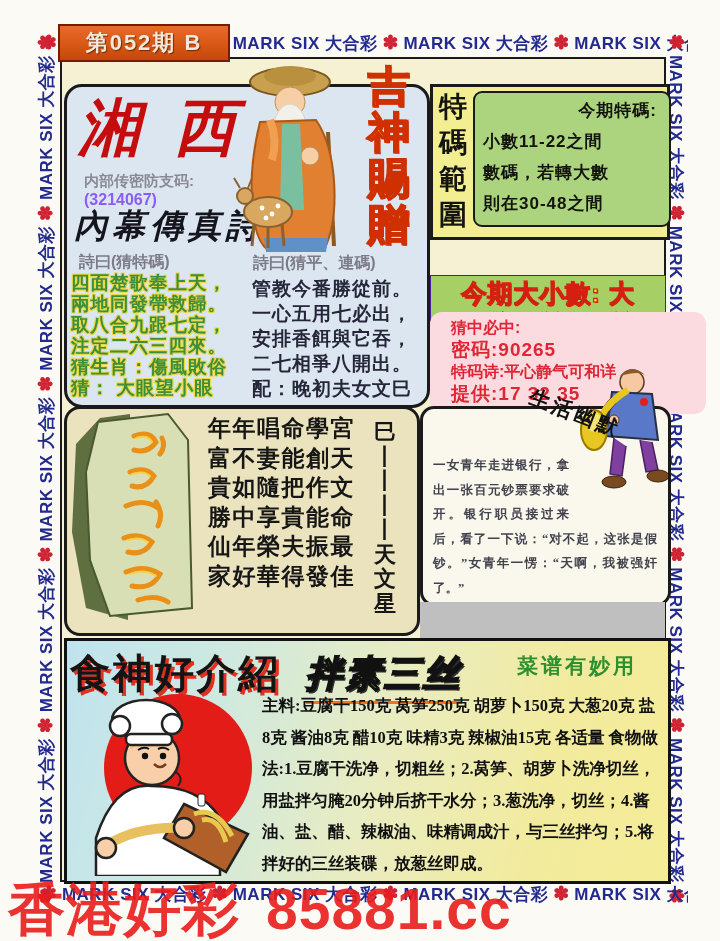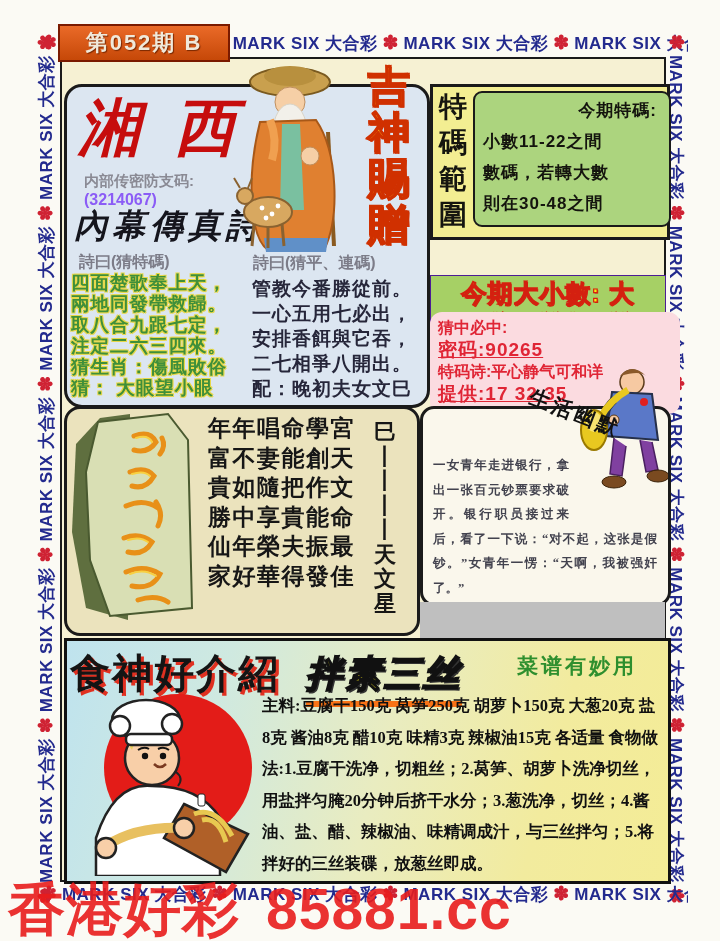--- a/index.html
+++ b/index.html
@@ -60,24 +60,24 @@
      background:#acd47e;border:2.5px solid #1a1a1a;border-radius:9px;padding:2px 8px;}
   .special-green .l1{text-align:right;padding-right:4px;}
   .special-green div{font-size:17px;font-weight:800;color:#14140e;line-height:31px;letter-spacing:1px;}
 
   .sizebox{left:430px;top:240px;width:234px;height:66px;background:#a6d065;
      border:1px solid #4c1d95;z-index:2;text-align:center;padding-top:2px;margin-top:35px;}
   .sizebox div{font-size:25px;font-weight:900;line-height:31px;color:#f8ef12;letter-spacing:1px;
      -webkit-text-stroke:1.2px #d42010;text-shadow:1px 1px 0 #d42010;}
 
   .pinkbox{left:430px;top:312px;width:234px;height:92px;background:#fbdbe0;
-     border-radius:12px;z-index:2;padding:5px 8px;}
+     border-radius:12px;z-index:2;padding:5px 21px;}
   .pinkbox div{color:#e02535;font-weight:800;line-height:22px;}
   .pinkbox .sm{font-size:16px;}
-  .pinkbox .lg{font-size:19px;letter-spacing:1px;text-decoration:underline;}
+  .pinkbox .lg{font-size:19px;letter-spacing:1px;}
 
   
   .tablet-panel{left:64px;top:406px;width:350px;height:224px;background:#ebe3bd;
      border:3px solid #1a1a1a;border-radius:16px;z-index:2;}
   .tablet-poem{left:208px;top:414px;z-index:3;}
   .tablet-poem div{font-size:23px;font-weight:800;color:#161616;line-height:29.5px;letter-spacing:1.5px;}
   .tablet-vert{left:374px;top:420px;z-index:3;display:flex;flex-direction:column;align-items:center;}
   .tablet-vert span{font-size:22px;font-weight:800;color:#161616;line-height:24.5px;}
 
   
@@ -94,21 +94,21 @@
   .joke-spacer{float:right;width:88px;height:52px;}
   .gray-block{left:420px;top:602px;width:245px;height:36px;background:#bfbfbf;z-index:2;}
 
   
   .recipe-box{left:64px;top:638px;width:601px;height:240px;border:3px solid #111;z-index:2;
      background:linear-gradient(105deg,#bfe3ee 0%,#cfe9e0 25%,#e9ecc0 52%,#f2eb9e 78%,#f4ec96 100%);}
   .recipe-title{left:70px;top:646px;z-index:3;font-size:40px;font-weight:900;color:#141414;
      letter-spacing:2px;text-shadow:3px 3px 0 #e03020;}
   .dish-name{left:306px;top:650px;z-index:3;font-size:36px;font-weight:900;font-style:italic;
      color:#f4e41c;-webkit-text-stroke:1.8px #111;letter-spacing:3px;
-     border-bottom:6px solid #f97316;padding-bottom:2px;text-shadow:2px 2px 0 #333;}
+     border-bottom:3px solid #f97316;padding-bottom:2px;text-shadow:2px 2px 0 #333;}
   .tagline{left:517px;top:652px;z-index:3;font-size:21px;font-weight:900;color:#2e8f2e;letter-spacing:3px;}
   .recipe-body{left:262px;top:690px;width:398px;z-index:3;
      font-family:"Liberation Serif",serif;font-size:16.5px;font-weight:700;
      color:#101010;line-height:31.5px;}
 
   
   .footer-text{left:8px;top:872px;z-index:9;font-weight:900;font-size:57px;
      color:rgba(232,28,28,.9);white-space:nowrap;letter-spacing:1px;}
   .footer-text .site{margin-left:26px;}
 

